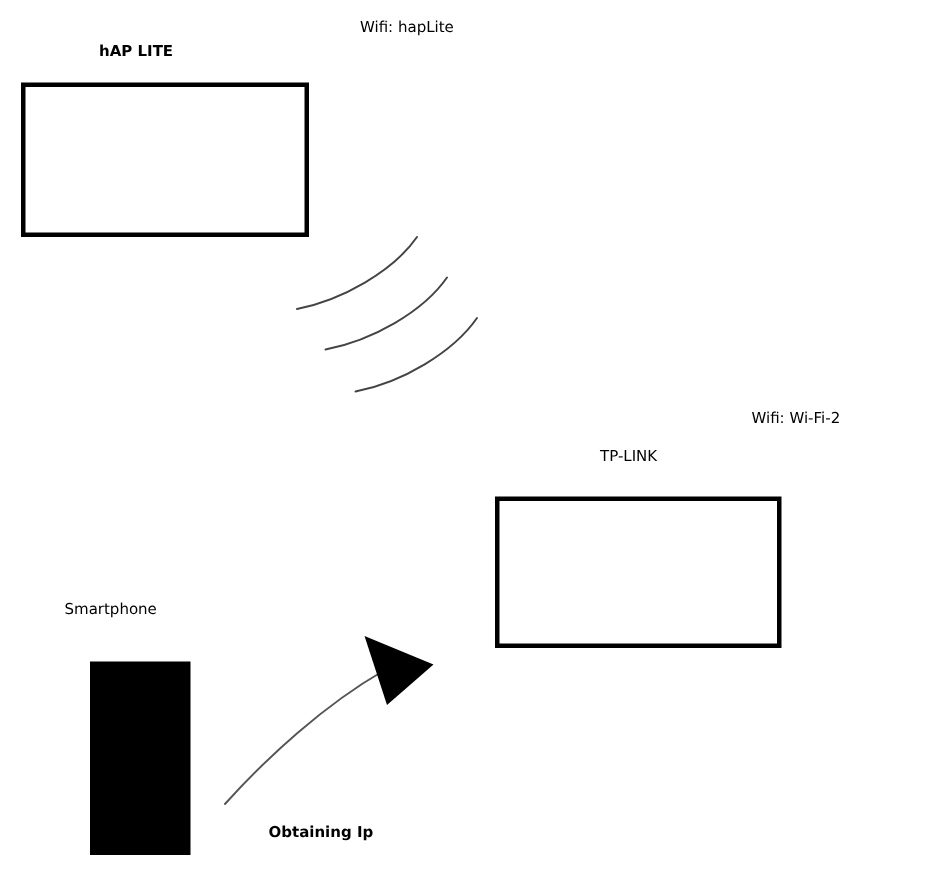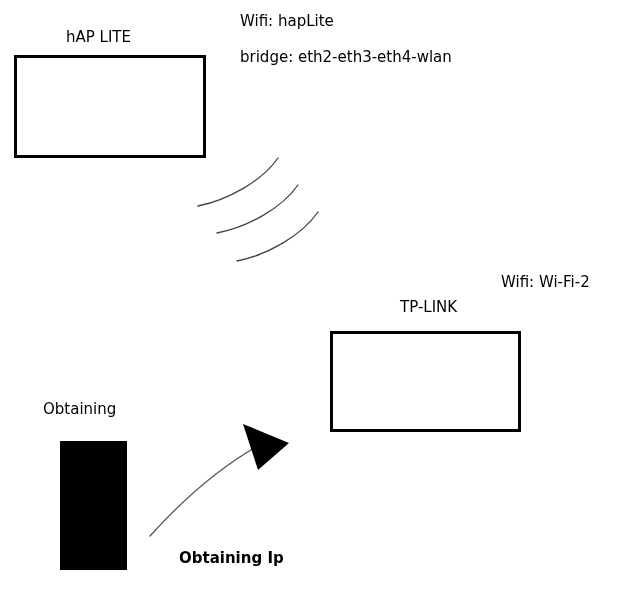--- a/index.html
+++ b/index.html
@@ -11,21 +11,21 @@
     position: relative;
     width: 625px;
     height: 590px;
     background: #ffffff;
     overflow: hidden;
     font-family: "DejaVu Sans", sans-serif;
   }
   .label {
     position: absolute;
     color: #000000;
-    font-size: 15px;
+    font-size: 10px;
     line-height: 1;
     white-space: nowrap;
   }
   .device-box {
     position: absolute;
     border: 3px solid #000000;
     background: #ffffff;
     box-sizing: border-box;
   }
   .phone-body {
@@ -35,21 +35,21 @@
   #vec {
     position: absolute;
     left: 0;
     top: 0;
     width: 625px;
     height: 590px;
     pointer-events: none;
   }
 
   
-  #label-hap-lite   { left: 66px;  top: 30px; }
+  #label-hap-lite   { left: 66px;  top: 30px; font-weight: bold; }
   #label-wifi-hap   { left: 240px; top: 14px; }
   #label-bridge     { left: 240px; top: 50px; }
   #box-hap-lite     { left: 14px;  top: 55px;  width: 192px; height: 103px; }
 
   #label-wifi-tp    { left: 501px; top: 275px; text-align: center; }
   #label-tp-link    { left: 384px; top: 300px; margin-left: 16px; }
   #box-tp-link      { left: 330px; top: 331px; width: 191px; height: 101px; }
 
   #label-smartphone { left: 43px;  top: 402px; }
   #phone-rect       { left: 60px;  top: 441px; width: 67px; height: 129px; }
@@ -59,29 +59,28 @@
 <body>
 
 <div id="canvas">
 
   <div class="label" id="label-hap-lite">hAP LITE</div>
 
   <div class="device-box" id="box-hap-lite"></div>
 
   <div class="label" id="label-wifi-hap">Wifi: hapLite</div>
 
-  <div class="label" id="label-bridge">bridge: eth2-eth3-eth4-wlan</div>
 
   <div class="label" id="label-tp-link">TP-LINK</div>
 
   <div class="device-box" id="box-tp-link"></div>
 
   <div class="label" id="label-wifi-tp">Wifi: Wi-Fi-2</div>
 
-  <div class="label" id="label-smartphone">Obtaining</div>
+  <div class="label" id="label-smartphone">Smartphone</div>
 
   <div class="phone-body" id="phone-rect"></div>
 
   <div class="label" id="label-obtaining">Obtaining Ip</div>
 
   <svg id="vec" viewBox="0 0 625 590">
 
     <g fill="none" stroke="#444444" stroke-width="1.3" stroke-linecap="round">
       <path d="M 198,206 C 228,200 262,181 278,158"></path>
       <path d="M 217,233 C 248,227 282,208 298,185"></path>

